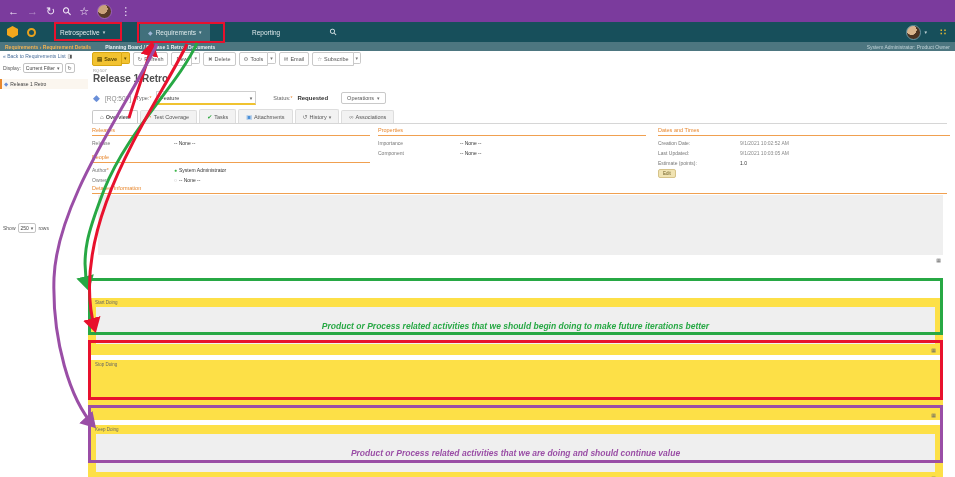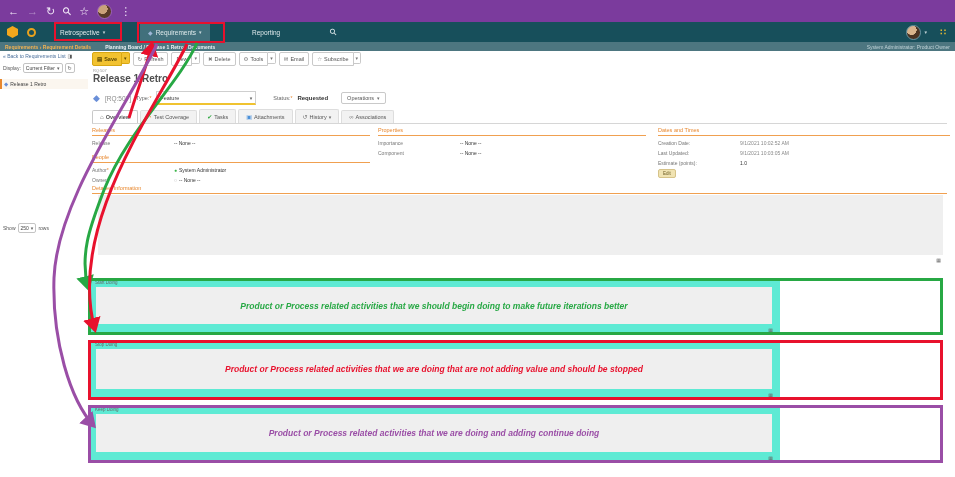--- a/index.html
+++ b/index.html
@@ -87,21 +87,21 @@
   .frow .val{color:#333;}
   .gdot{color:#3cb54a;font-size:5px;margin-right:2px;}
   .gcirc{color:#999;font-size:5px;margin-right:2px;}
   .editbadge{display:inline-block;background:#f0e3b2;border:1px solid #d6c389;border-radius:2px;
              padding:1px 4px;font-size:4.5px;color:#6b5b22;margin-top:1px;}
   .dethead{position:absolute;left:4px;top:134px;right:8px;color:#e8872e;font-size:5.5px;
            border-bottom:1px solid #f0a050;padding-bottom:2px;}
   .descbox{position:absolute;left:10px;top:144px;right:12px;height:60px;background:#efefef;}
   .gripline{position:absolute;right:14px;top:206px;font-size:5px;color:#666;}
   
-  .retro{position:absolute;left:88px;width:692px;background:#5eead4;box-sizing:border-box;}
+  .retro{position:absolute;left:88px;width:855px;background:#fde047;box-sizing:border-box;margin-top:20px;}
   .retro .rlab{position:absolute;left:7px;top:2px;font-size:4.5px;color:#666;}
   .retro .rbox{position:absolute;left:8px;right:8px;top:9px;bottom:11px;background:#efefef;
                display:flex;align-items:center;justify-content:center;}
   .retro .rtext{font-size:8.5px;font-weight:bold;font-style:italic;text-align:center;}
   .retro .rgrip{position:absolute;right:7px;bottom:2px;font-size:5px;color:#666;}
   
   .annrect{position:absolute;border:3px solid;pointer-events:none;box-sizing:border-box;}
   .menurect{position:absolute;border:2.5px solid #e8112d;pointer-events:none;box-sizing:border-box;z-index:40;}
   #arrows{position:absolute;left:0;top:0;width:955px;height:477px;pointer-events:none;z-index:50;}
 </style>
@@ -334,29 +334,26 @@
 
   <div class="retro" style="top:278px;height:57px;">
     <span class="rlab">Start Doing</span>
     <div class="rbox">
       <span class="rtext" style="color:#27a844;">Product or Process related activities that we should begin doing to make future iterations better</span>
     </div>
     <span class="rgrip">▦</span>
   </div>
   <div class="retro" style="top:340px;height:60px;">
     <span class="rlab">Stop Doing</span>
-    <div class="rbox">
-      <span class="rtext" style="color:#e8112d;">Product or Process related activities that we are doing that are not adding value and should be stopped</span>
-    </div>
     <span class="rgrip">▦</span>
   </div>
   <div class="retro" style="top:405px;height:58px;">
     <span class="rlab">Keep Doing</span>
     <div class="rbox">
-      <span class="rtext" style="color:#9a4ea6;">Product or Process related activities that we are doing and adding continue doing</span>
+      <span class="rtext" style="color:#9a4ea6;">Product or Process related activities that we are doing and should continue value</span>
     </div>
     <span class="rgrip">▦</span>
   </div>
 
   <div class="menurect" style="left:54px;top:22px;width:68px;height:19px;"></div>
   <div class="menurect" style="left:137px;top:22px;width:88px;height:21px;"></div>
   <div class="annrect" style="left:88px;top:278px;width:855px;height:57px;border-color:#27a844;"></div>
   <div class="annrect" style="left:88px;top:340px;width:855px;height:60px;border-color:#e8112d;"></div>
   <div class="annrect" style="left:88px;top:405px;width:855px;height:58px;border-color:#9a4ea6;"></div>
 

